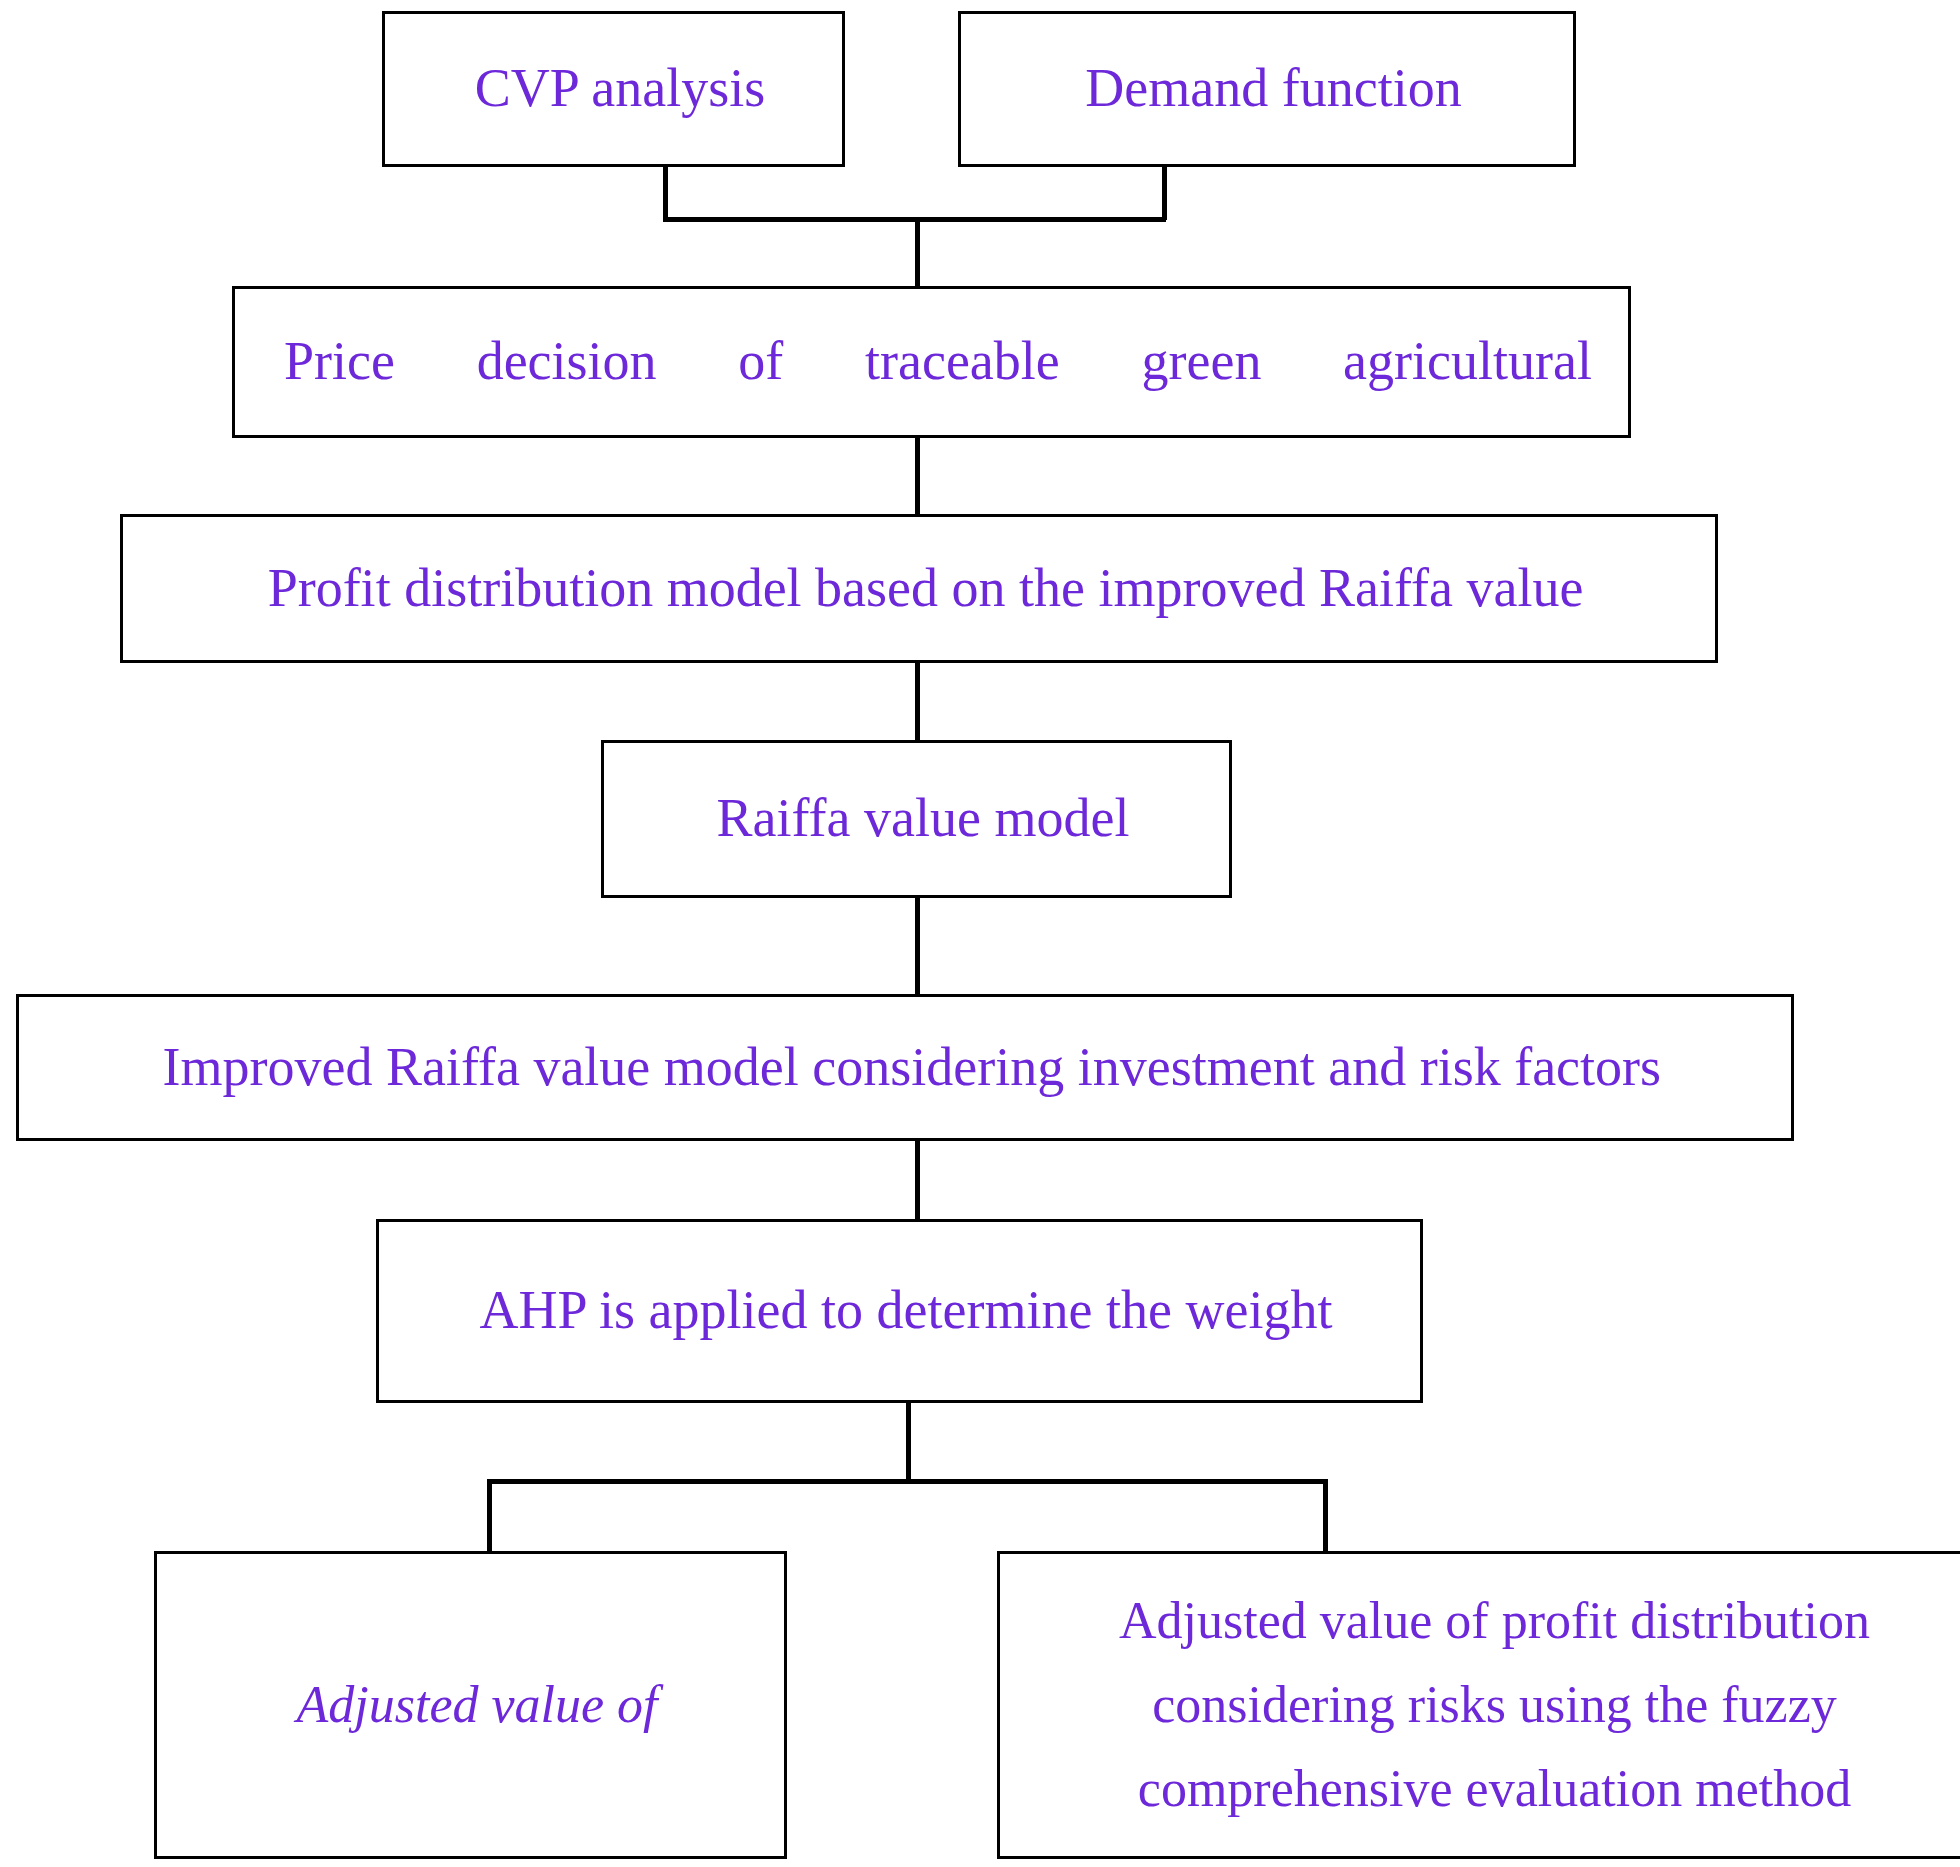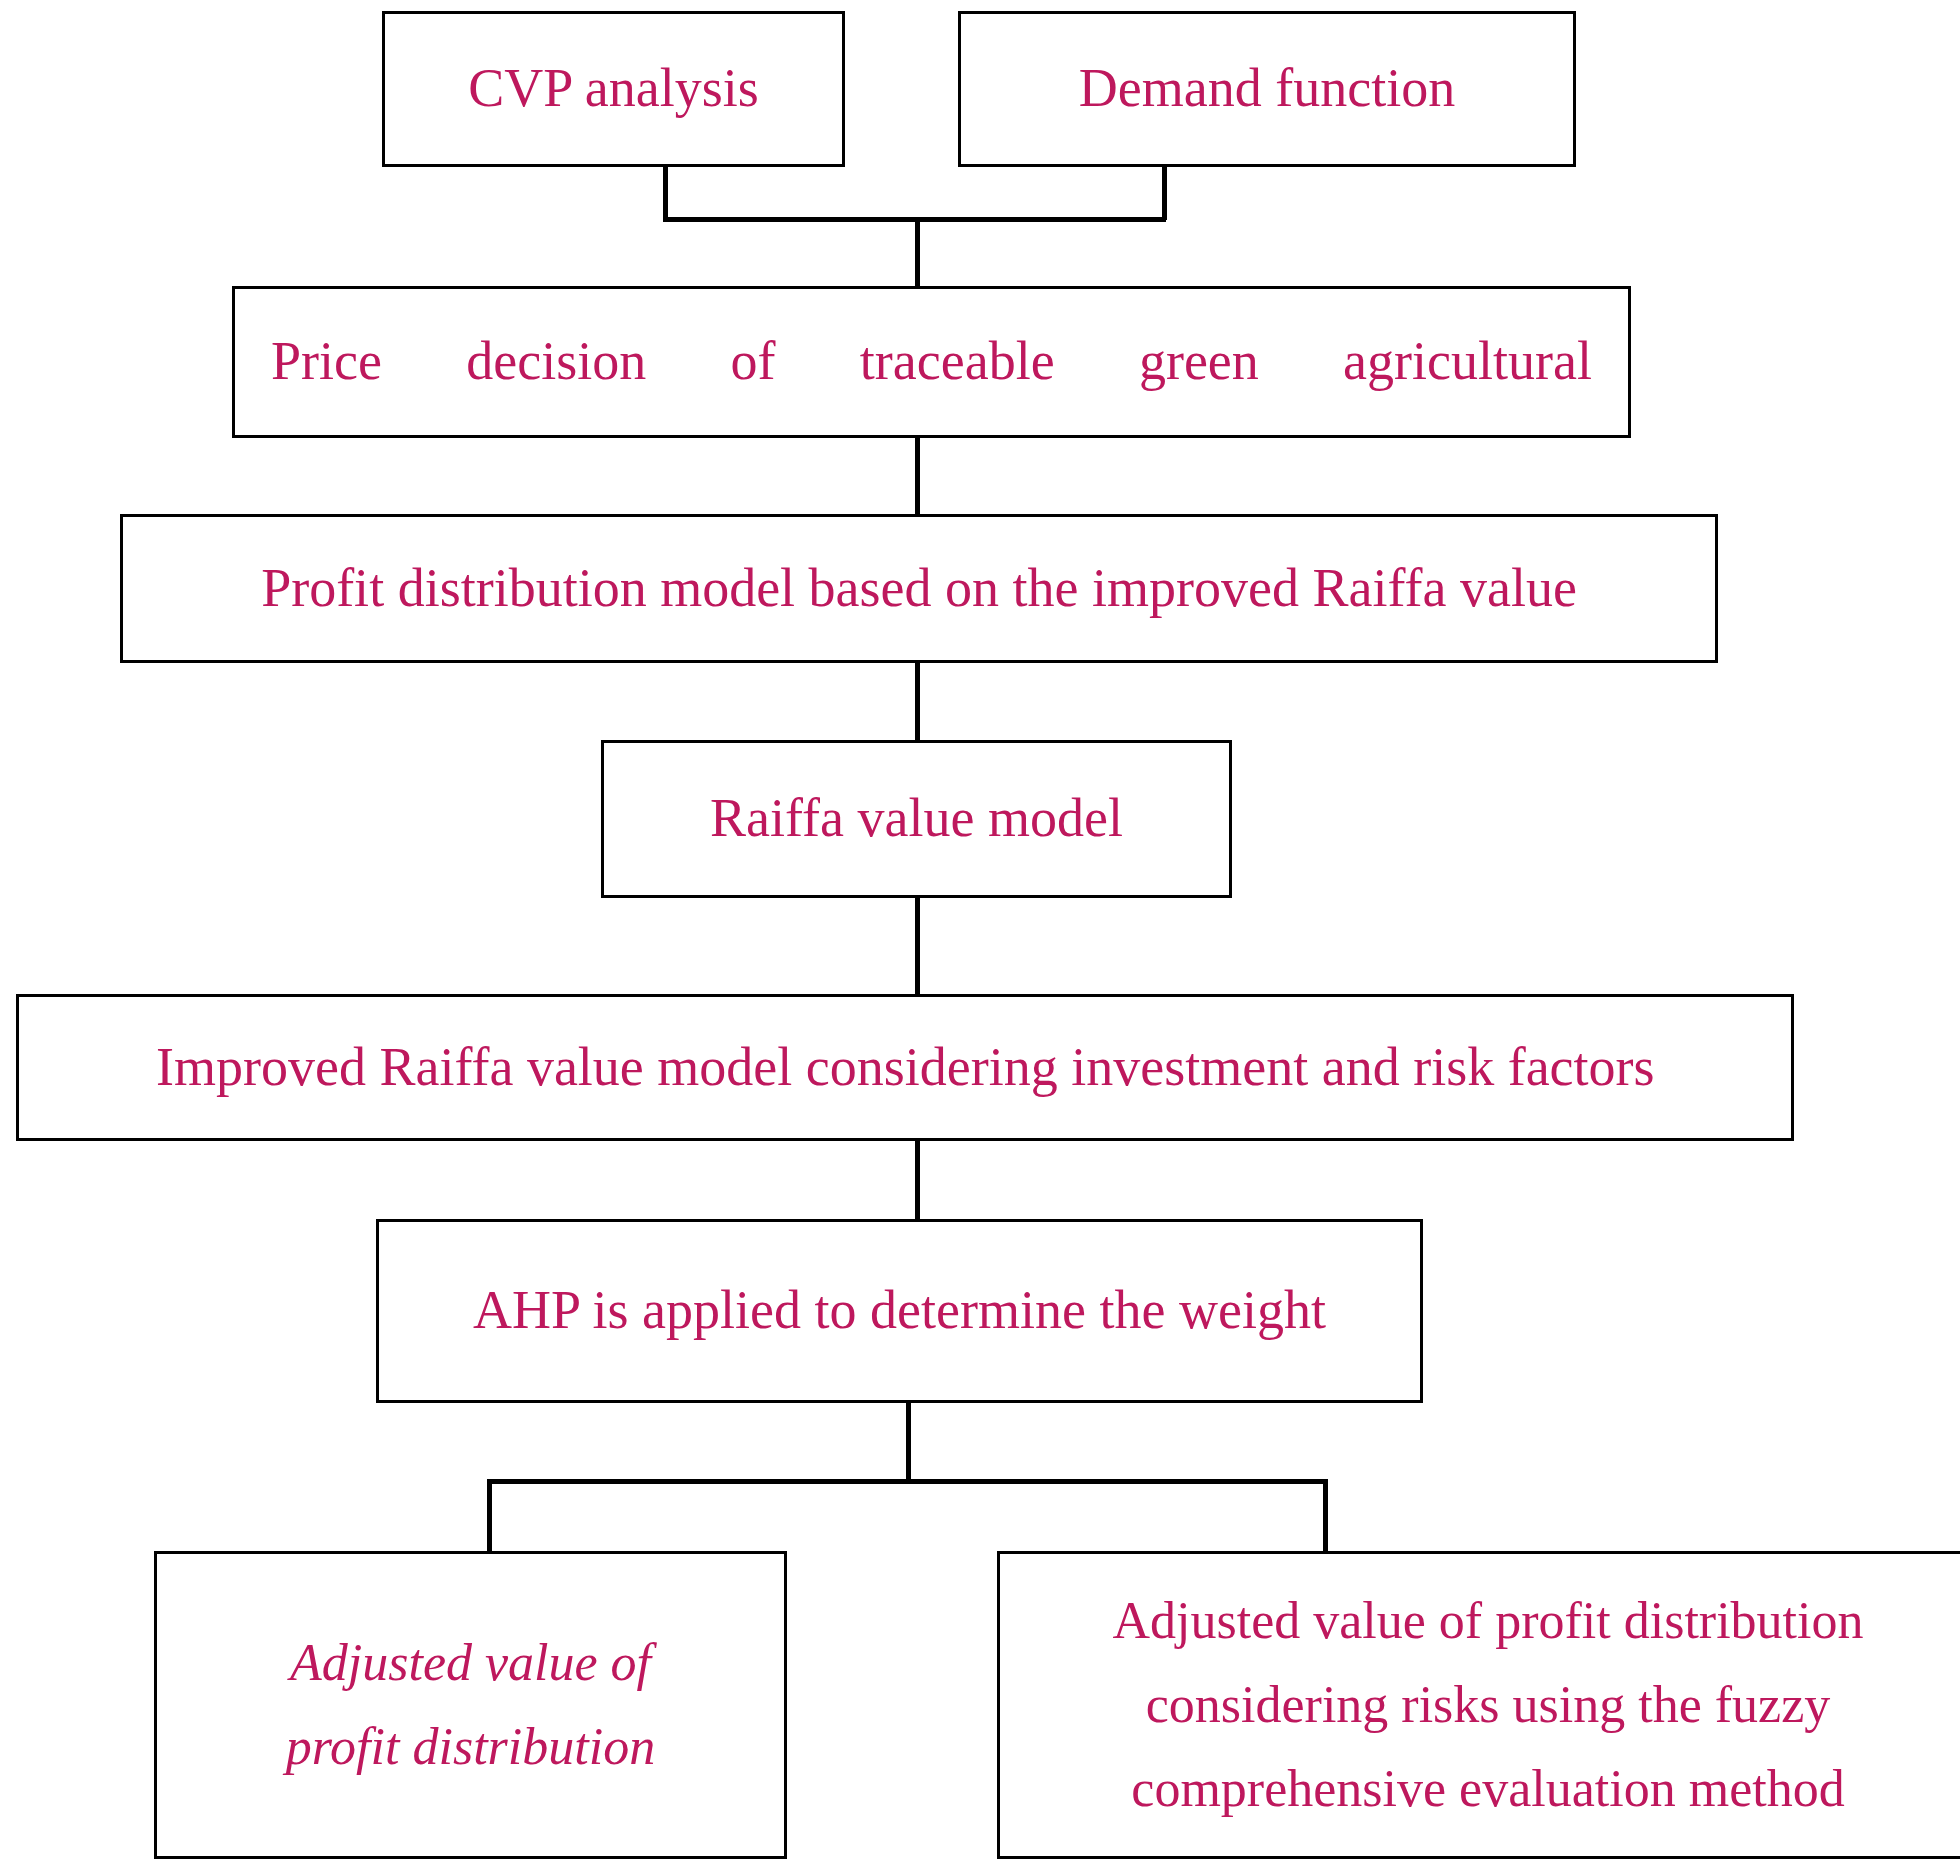--- a/index.html
+++ b/index.html
@@ -17,22 +17,23 @@
   }
   .node {
     position: absolute;
     box-sizing: border-box;
     border: 3.6px solid #000000;
     background: #ffffff;
     display: flex;
     align-items: center;
     justify-content: center;
     text-align: center;
-    color: #be185d;
+    color: #6d28d9;
     line-height: 1.62;
+    padding-left: 13px;
   }
   .node .txt {
     display: block;
     width: 100%;
     padding: 0 16.3px;
     box-sizing: border-box;
   }
   
   .node.justified .txt {
     text-align: justify;
@@ -92,21 +93,20 @@
     <span class="txt">AHP is applied to determine the weight</span>
   </div>
 
   <div class="connector v-line" style="left:906px; top:1403px; width:4.5px; height:80px;"></div>
   <div class="connector h-line" style="left:487px; top:1479px; width:841px; height:4.5px;"></div>
   <div class="connector v-line" style="left:487px; top:1479px; width:4.5px; height:75px;"></div>
   <div class="connector v-line" style="left:1323px; top:1479px; width:4.5px; height:75px;"></div>
 
   <div class="node" style="left:154px; top:1551px; width:633px; height:308px; font-size:52px; flex-direction:column;font-style:italic;">
     <span class="txt">Adjusted value of</span>
-    <span class="txt">profit distribution</span>
   </div>
 
   <div class="node" style="left:997px; top:1551px; width:982px; height:308px; font-size:52px; flex-direction:column;">
     <span class="txt">Adjusted value of profit distribution</span>
     <span class="txt">considering risks using the fuzzy</span>
     <span class="txt">comprehensive evaluation method</span>
   </div>
 
 </div>
 

